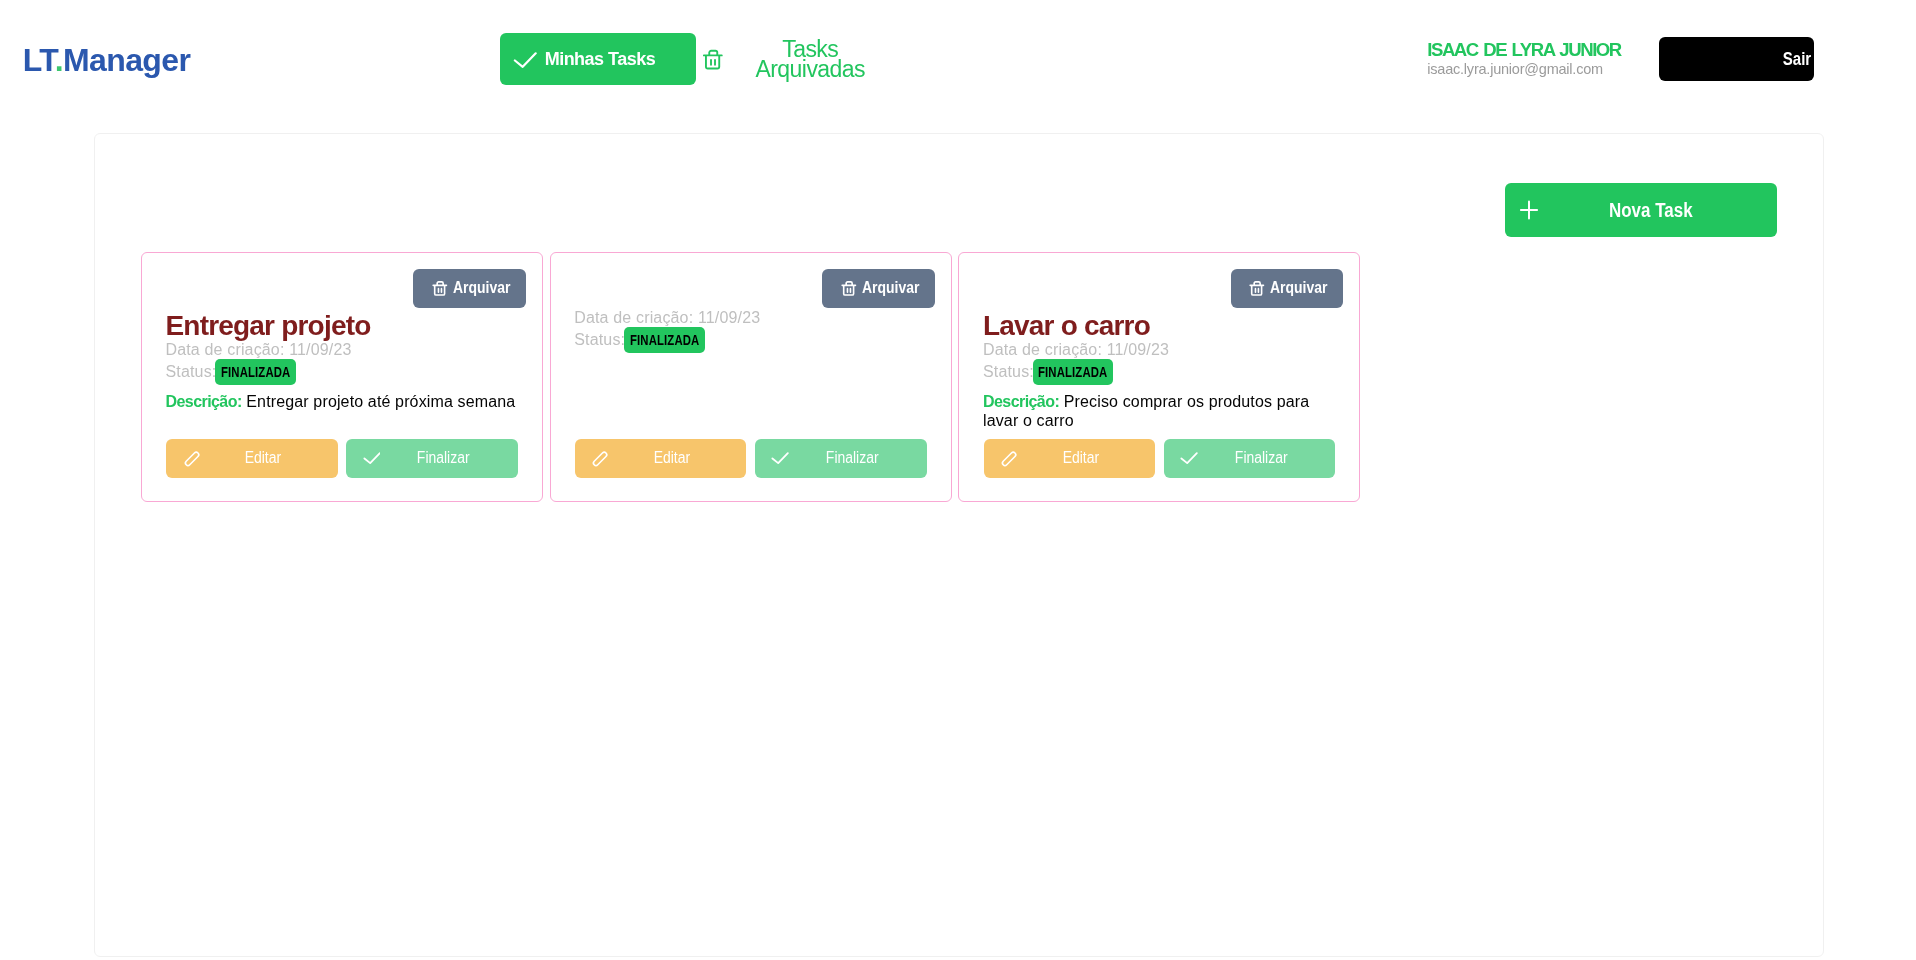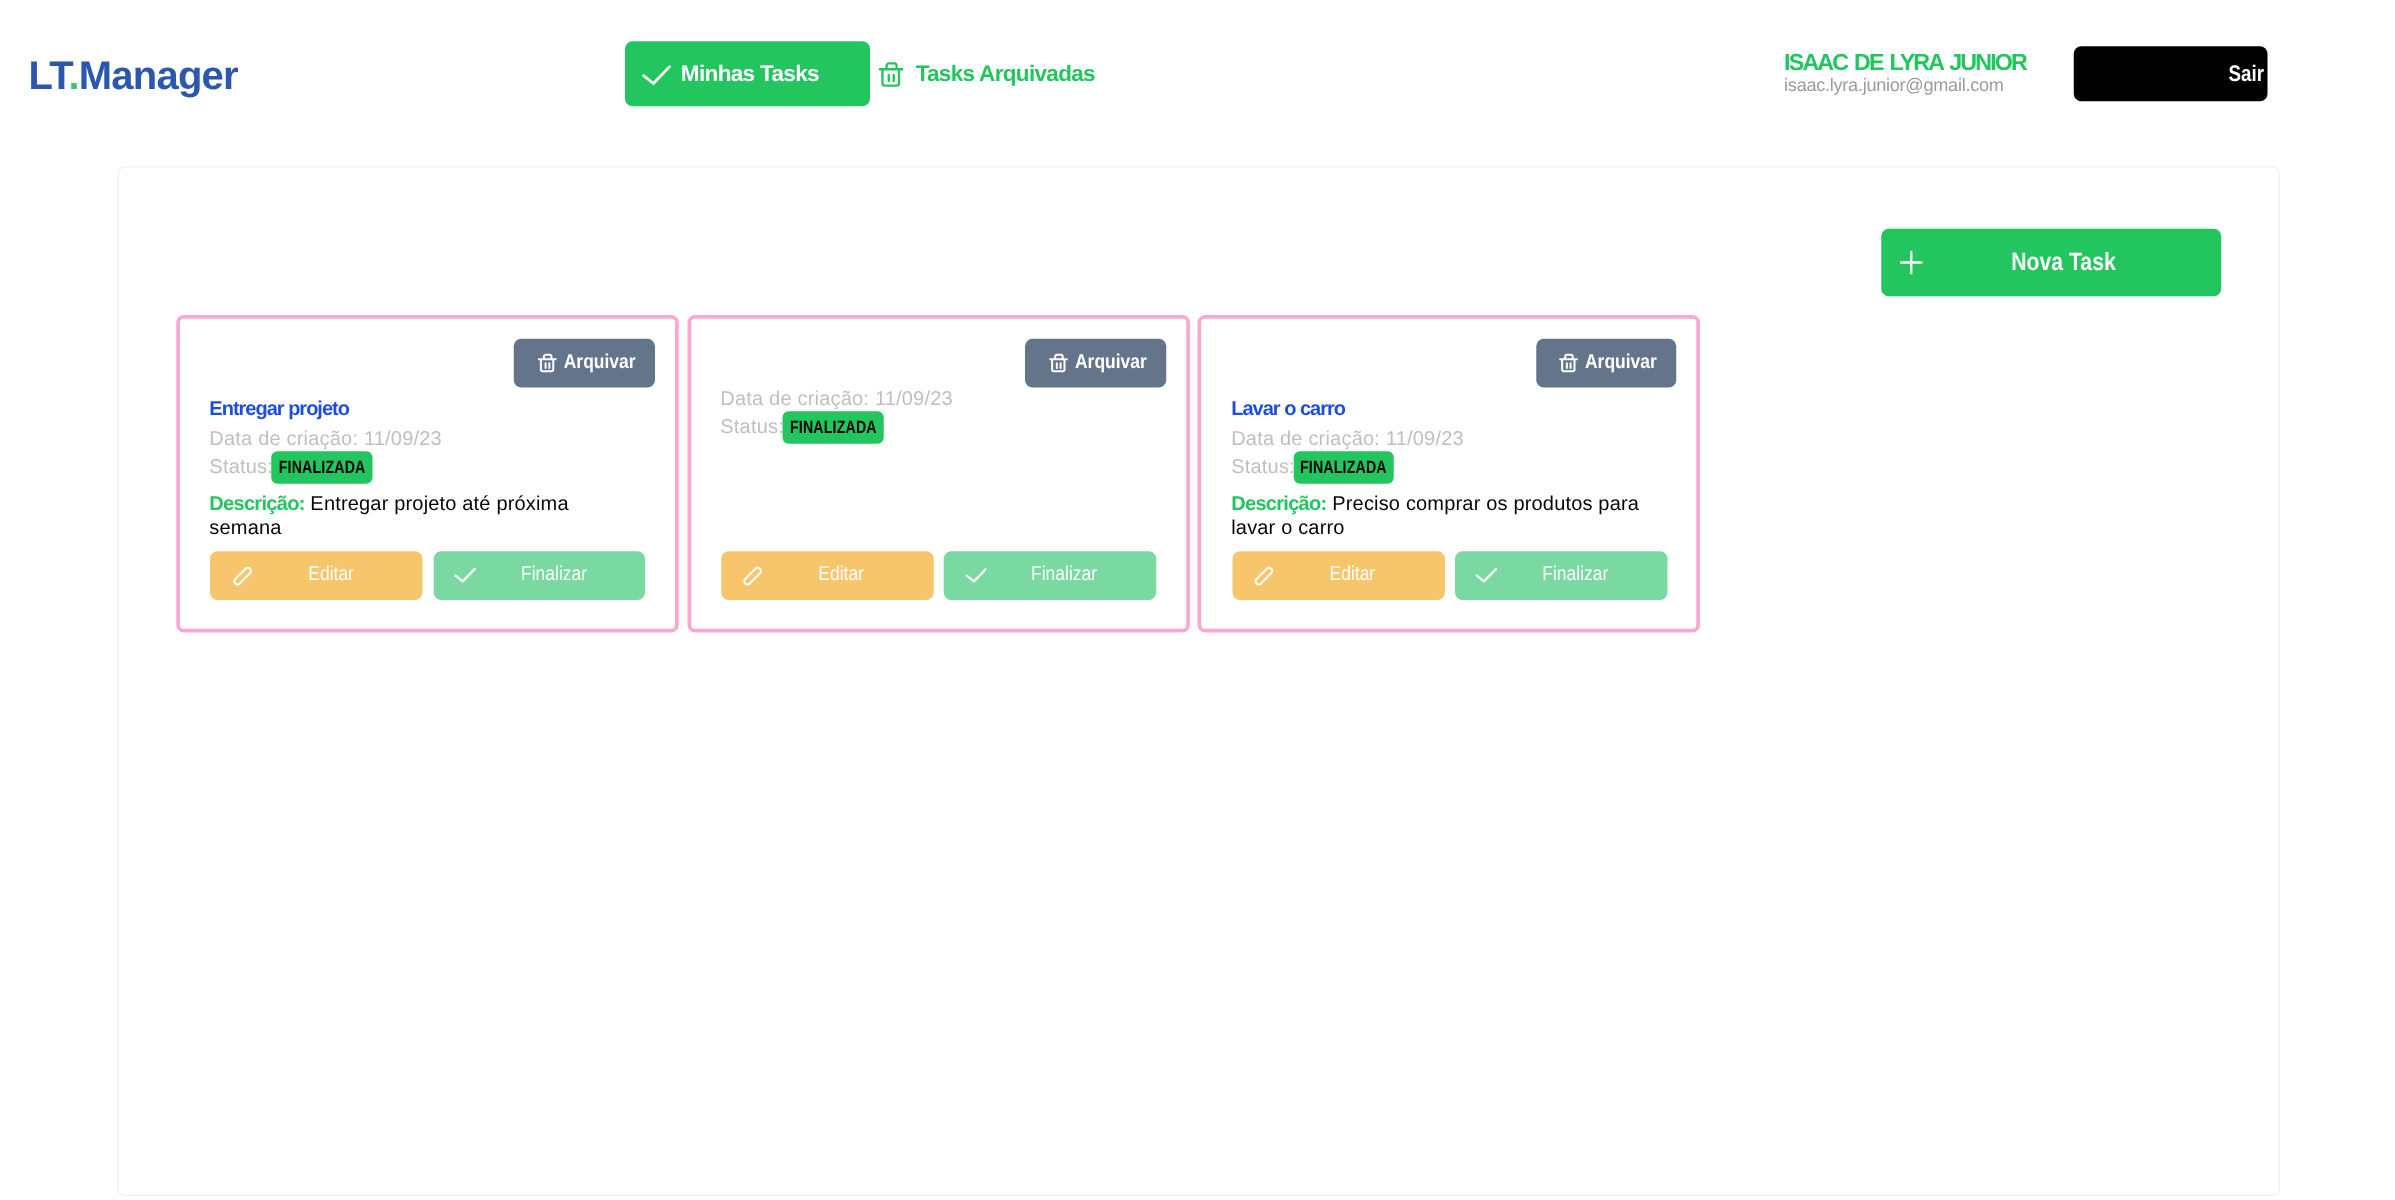--- a/index.html
+++ b/index.html
@@ -36,21 +36,21 @@
     font-size: 18px; font-weight: 700; letter-spacing: -0.52px;
   }
   .btn-minhas .ic { position: absolute; left: 13.5px; top: 50%; transform: translateY(-50%) translateY(0.9px); }
   .btn-minhas .lbl { position: absolute; left: 45.2px; top: 50%; transform: translateY(-50%); line-height: 20px; }
 
   .btn-arquivadas {
     position: absolute; left: 688px; top: 32.8px;
     width: 200px; height: 52.6px;
     display: flex; align-items: center;
     background: transparent; color: #22c55e; border: none; border-radius: 6px;
-    font-size: 18px; font-weight: 700; letter-spacing: -0.54px;
+    font-size: 23px; font-weight: 400; letter-spacing: -0.54px;
   }
   .btn-arquivadas .ic { position: absolute; left: 13.2px; top: 50%; transform: translateY(-45%); }
   .btn-arquivadas .lbl { position: absolute; left: 44.5px; top: 50%; transform: translateY(-50%); line-height: 20px; }
 
   .userbox { position: absolute; left: 1427.3px; top: 41.3px; text-align: left; white-space: nowrap; }
   .user-name { color: #22c55e; font-size: 18.6px; font-weight: 700; line-height: 18.5px; letter-spacing: -1.48px; word-spacing: 1.8px; }
   .user-email { color: #9b9b9b; font-size: 14.5px; line-height: 18.6px; letter-spacing: -0.22px; }
   .btn-sair {
     position: absolute; left: 1659px; top: 36.7px;
     background: #000000; color: #fff; border: none;
@@ -69,36 +69,36 @@
     position: absolute; left: 1410.6px; top: 48.9px;
     width: 272.4px; height: 54.4px; background: #22c55e; color: #fff;
     border: none; border-radius: 6px; font-size: 20px; font-weight: 700;
   }
   .btn-nova .plus { position: absolute; left: 12.2px; top: 50%; transform: translateY(-50%); }
   .btn-nova .lbl { position: absolute; left: 104.3px; top: 50%; transform: translateY(-50%); line-height: 22px; }
 
   .cards { position: absolute; left: 43.1px; top: 118px; width: 1635px; display: flex; flex-wrap: wrap; align-items: stretch; }
   .cardcol { width: 408.75px; padding: 0 3.375px; display: flex; }
   .card {
-    width: 100%; border: 3px solid #f9a8d4; border-radius: 6px;
+    width: 100%; border: 1px solid #f9a8d4; border-radius: 6px;
     background: #fff; padding: 16px 23.5px 23.4px 23.5px;
     display: flex; flex-direction: column;
   }
   .card-top { display: flex; justify-content: flex-end; margin-right: -7.3px; }
   .btn-arquivar {
     background: #64748b; color: #fff; border: none;
     height: 38.5px; width: 112.5px; border-radius: 6px;
     font-size: 16px; font-weight: 700; position: relative;
   }
   .btn-arquivar .ic { position: absolute; left: 17.6px; top: 50%; transform: translateY(-45%); }
   .btn-arquivar .lbl { position: absolute; left: 39.5px; top: 50%; transform: translateY(-50%); line-height: 18px; }
   .cnd-l { display: inline-block; transform: scaleX(0.872); transform-origin: left center; -webkit-font-smoothing: antialiased; }
   .cnd-sair { transform: scaleX(0.835); }
   .cnd-nova { transform: scaleX(0.848); }
-  .card-title { color: #1d4ed8; font-size: 16px; font-weight: 700; margin-top: 4px; line-height: 28px; letter-spacing: -0.8px; white-space: nowrap; }
+  .card-title { color: #7f1d1d; font-size: 28px; font-weight: 700; margin-top: 4px; line-height: 28px; letter-spacing: -0.8px; white-space: nowrap; }
   .card-line { color: #bfbfbf; font-size: 16px; line-height: 22.2px; letter-spacing: 0.16px; }
   .card-line.first { margin-top: -1px; }
   .card-line.status { position: relative; }
   .badge {
     position: absolute; left: 49.8px; top: -1.9px;
     background: #22c55e; color: #000000;
     font-size: 14.2px; font-weight: 700; border-radius: 5px;
     width: 80.6px; height: 25.9px; line-height: 26.5px; text-align: left;
   }
   .badge .cnd { position: absolute; left: 5.6px; top: 0; transform: scaleX(0.80); transform-origin: left center; }

